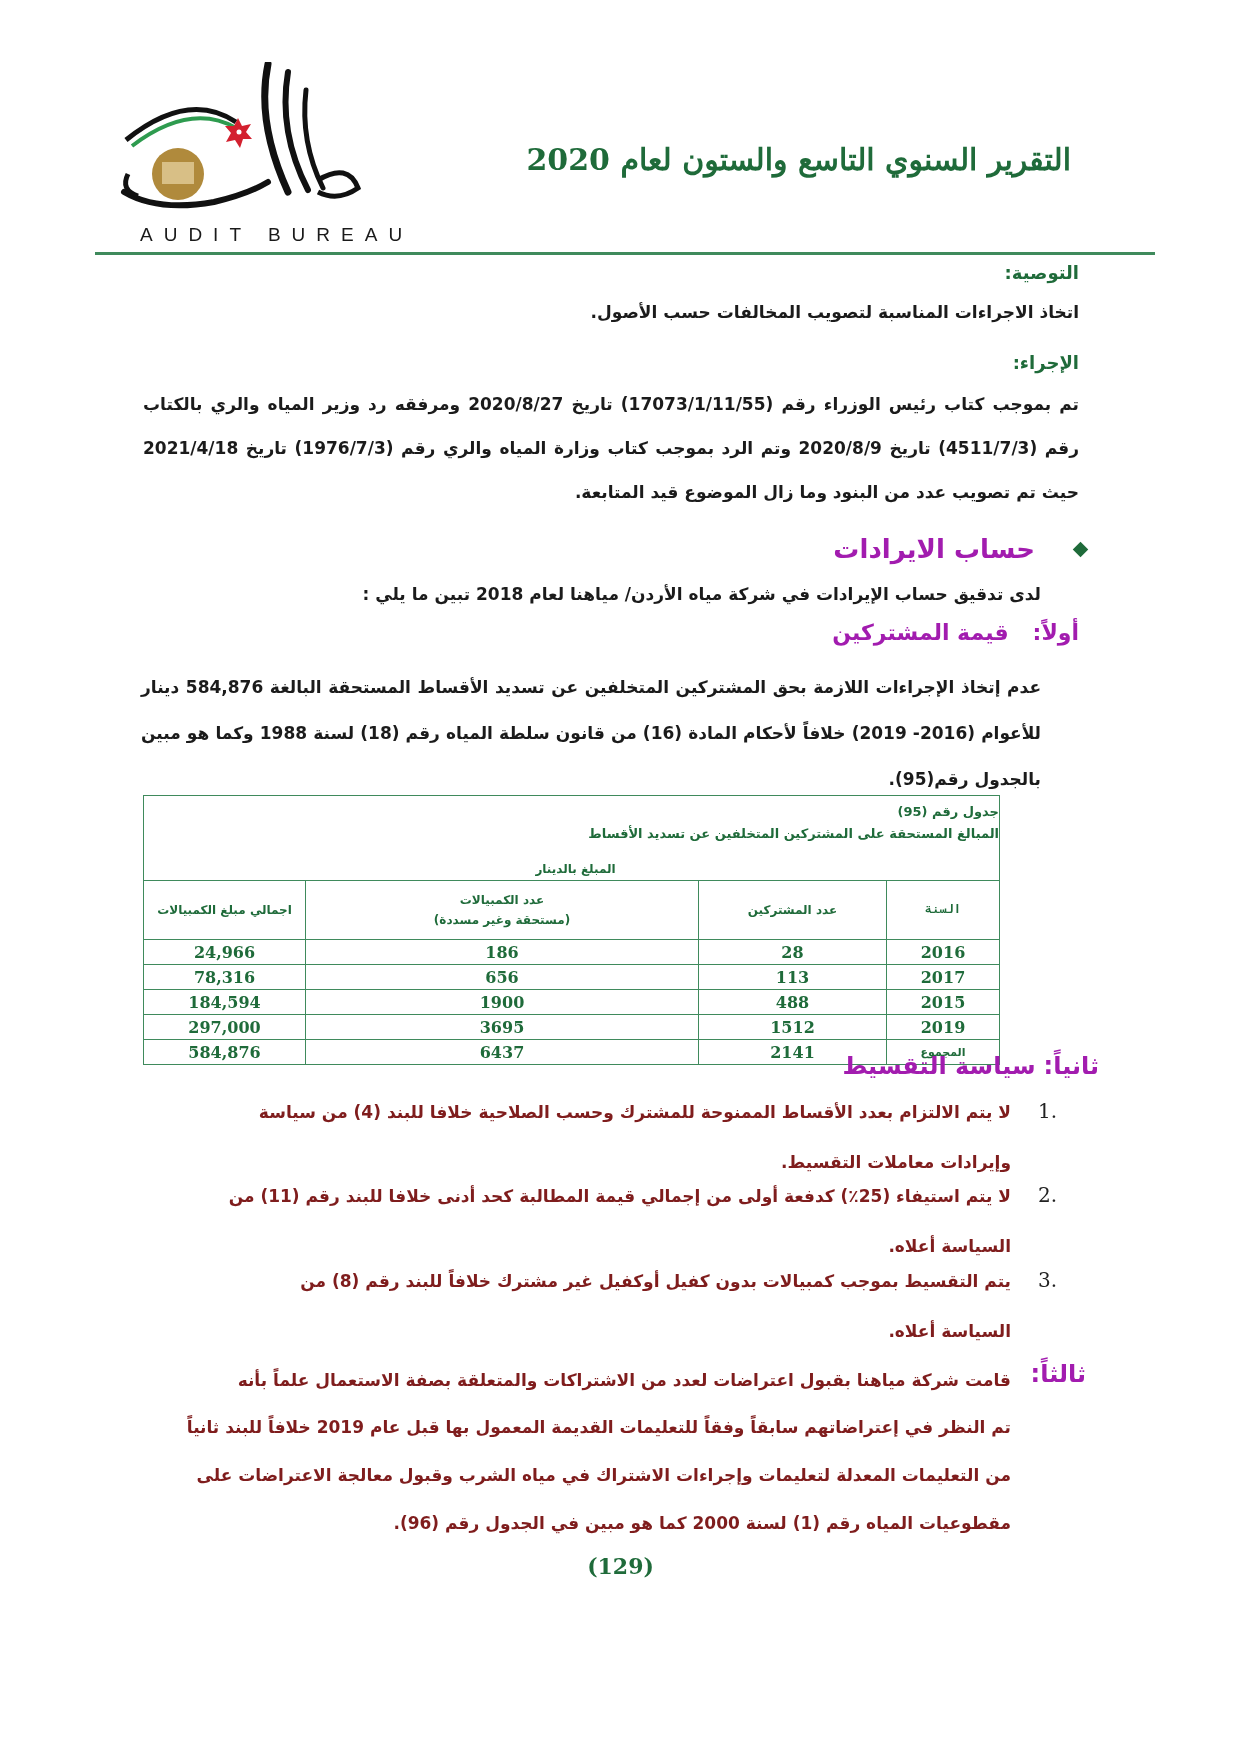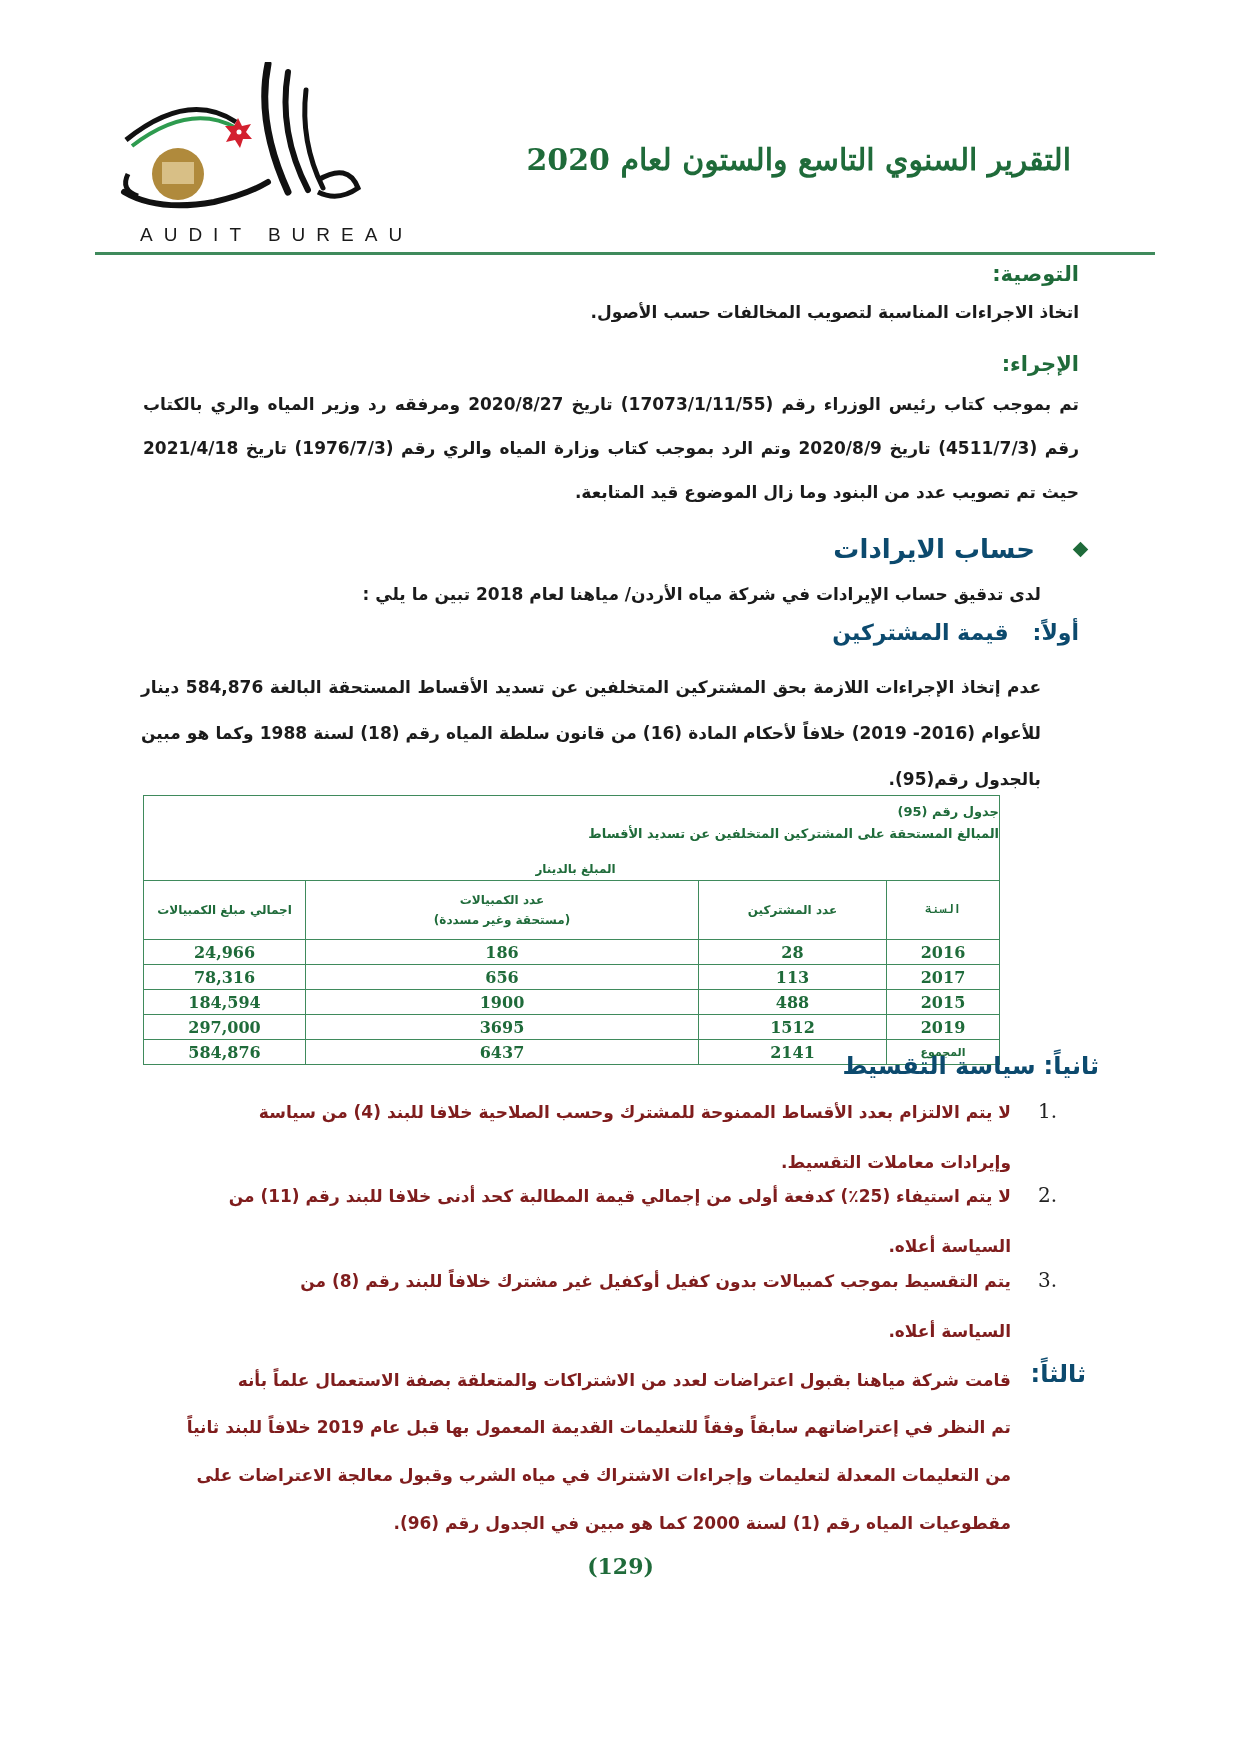--- a/index.html
+++ b/index.html
@@ -22,23 +22,23 @@
     font-size: 30px; font-weight: bold; color: #1f6b3a; direction: rtl; white-space: nowrap;
   }
   .header-rule { left: 95px; top: 252px; width: 1060px; height: 3px; background: #3f8a5c; }
 
   
   .green-head { color: #1f6b3a; font-weight: bold; }
   .p {
     position: absolute; direction: rtl; text-align: justify;
     font-size: 17px; line-height: 40px; font-weight: bold; color: #1b1b1b;
   }
-  .label-sm { font-size: 21px; }
+  .label-sm { font-size: 18px; }
 
-  .sec-title { font-size: 26px; font-weight: bold; color: #0c4a6e; white-space: nowrap; }
+  .sec-title { font-size: 26px; font-weight: bold; color: #a21caf; white-space: nowrap; }
   .diamond {
     display: inline-block; width: 11px; height: 11px; background: #1f6b3a;
     transform: rotate(45deg);
   }
 
   
   .tbl-wrap { left: 143px; top: 795px; width: 855px; border: 1.5px solid #3f8a5c; }
   .tbl-caption {
     color: #1f6b3a; font-weight: bold; font-size: 13px; line-height: 22px;
     padding-top: 5px; height: 57px;

